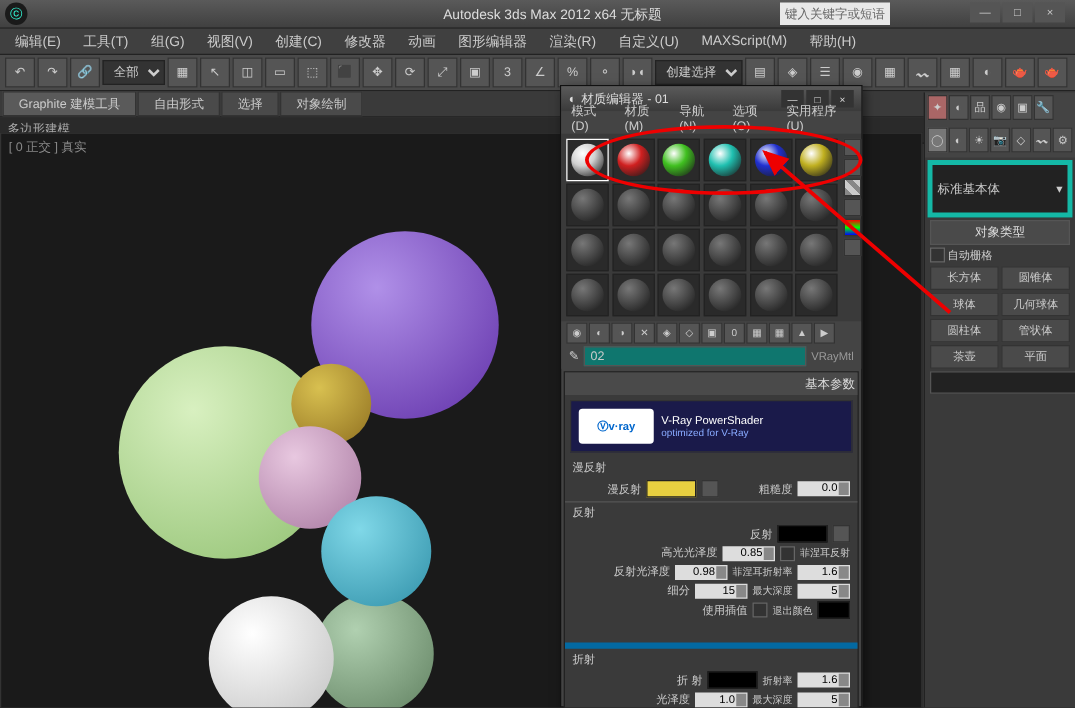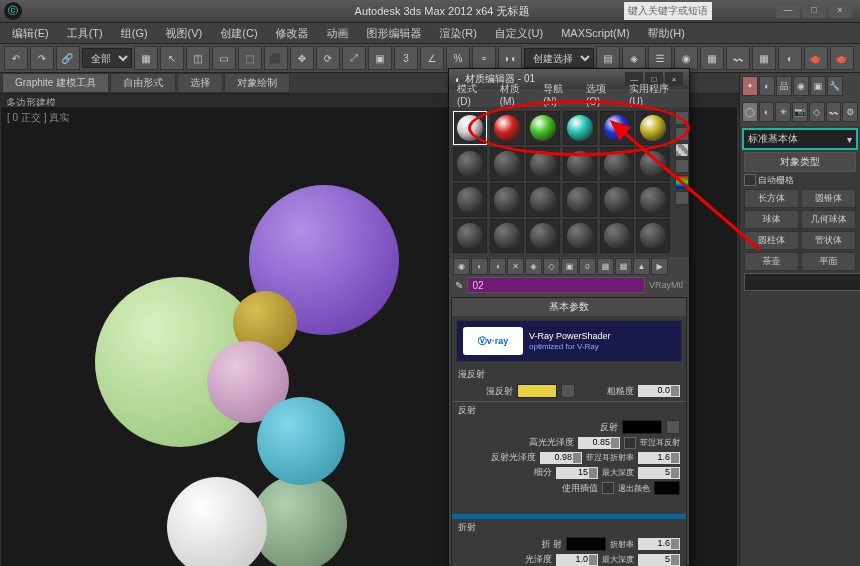--- a/index.html
+++ b/index.html
@@ -18,43 +18,43 @@
 .tab2{padding:2px 12px;background:#4a4a4a;color:#ccc;font-size:10px;border:1px solid #333}
 .tab2.active{background:#5a5a5a}
 .strip{height:16px;background:#2a2a2a;color:#aaa;font-size:10px;padding:2px 6px;border-bottom:1px solid #111}
 .viewport{position:absolute;left:0;top:106px;width:736px;height:460px;background:#1a1a1a;border:1px solid #333}
 .vp-label{position:absolute;left:6px;top:4px;color:#888;font-size:10px}
 .sphere{position:absolute;border-radius:50%}
 .rightpanel{position:absolute;right:0;top:74px;width:120px;height:492px;background:#3a3a3a;border-left:1px solid #222}
 .rp-icons{height:22px;display:flex;gap:1px;padding:2px;background:#444}
 .rp-tab{width:14px;height:18px;background:#555;border:1px solid #333;font-size:9px;display:flex;align-items:center;justify-content:center}
 .rp-icons2{height:22px;display:flex;gap:1px;padding:2px;background:#444}
-.rp-sel{margin:2px;height:16px;background:#222;border:2px solid #14b8a6;font-size:10px;color:#ccc;padding:1px 4px;display:flex;justify-content:space-between;align-items:center}
+.rp-sel{margin:2px;height:16px;background:#222;border:4px solid #14b8a6;font-size:10px;color:#ccc;padding:11px 4px;display:flex;justify-content:space-between;align-items:center}
 .rp-section{margin:2px 4px}
 .rp-hdr{background:#4a4a4a;color:#ddd;font-size:10px;text-align:center;padding:2px;border:1px solid #555;margin-bottom:2px}
 .rp-row{display:flex;gap:2px;margin-bottom:2px}
 .rp-btn{flex:1;background:#4a4a4a;color:#ccc;font-size:9px;text-align:center;padding:2px 0;border:1px solid #333}
 .materialwin{position:absolute;left:448px;top:68px;width:240px;height:496px;background:#444;border:1px solid #111;box-shadow:2px 2px 8px rgba(0,0,0,0.5)}
 .mw-title{height:20px;background:linear-gradient(#5a5a5a,#3a3a3a);display:flex;align-items:center;padding:0 6px;color:#ddd;font-size:10px}
 .mw-title .sp{flex:1}
 .mw-ctrl{width:18px;height:14px;background:#333;margin-left:2px;display:flex;align-items:center;justify-content:center;font-size:8px}
 .mw-menu{height:18px;background:#444;display:flex;align-items:flex-end;padding:0 4px;gap:2px;font-size:10px;color:#ccc}
 .mw-menu span{padding:0 4px}
 .mw-slots{padding:4px;background:#3a3a3a;display:grid;grid-template-columns:repeat(6,1fr);gap:2px;position:relative}
 .slot{width:32px;height:32px;background:#2a2a2a;border:1px solid #222;display:flex;align-items:center;justify-content:center}
 .slot.sel{border:1px solid #fff}
 .matball{width:26px;height:26px;border-radius:50%}
 .mw-side{position:absolute;right:2px;top:4px;width:12px;display:flex;flex-direction:column;gap:2px}
 .mw-sidebtn{width:12px;height:12px;background:#555;border:1px solid #333}
 .mw-tools{height:18px;background:#444;display:flex;align-items:center;gap:1px;padding:0 4px}
 .mw-tbtn{width:15px;height:15px;background:#555;border:1px solid #333;font-size:8px;display:flex;align-items:center;justify-content:center}
 .mw-name{height:20px;background:#444;display:flex;align-items:center;gap:4px;padding:0 6px}
-.mw-name input{flex:1;background:#701a75;border:1px solid #555;color:#ccc;height:14px;font-size:10px;padding:0 4px}
+.mw-name input{flex:1;background:#0f766e;border:1px solid #555;color:#ccc;height:14px;font-size:10px;padding:0 4px}
 .mw-rollout{background:#3a3a3a;margin:2px;border:1px solid #222}
-.mw-rhdr{background:#4a4a4a;color:#ddd;font-size:10px;text-align:center;padding:2px}
+.mw-rhdr{background:#4a4a4a;color:#ddd;font-size:10px;text-align:right;padding:2px}
 .vray-logo{margin:4px;padding:6px;background:#1a1a4a;display:flex;align-items:center;gap:6px;border:1px solid #333}
 .vray-badge{width:60px;height:28px;background:#fff;border-radius:3px;display:flex;align-items:center;justify-content:center;font-size:9px;font-weight:bold}
 .vray-text{font-size:9px;color:#fff;line-height:1.2}
 .param-row{display:flex;align-items:center;padding:1px 6px;gap:4px;font-size:9px}
 .param-label{flex:1;text-align:right;color:#ccc}
 .param-swatch{width:38px;height:12px;border:1px solid #222}
 .param-spin{width:30px;height:12px;background:#ddd;color:#000;font-size:9px;text-align:right;padding:0 10px 0 2px;position:relative}
 .param-spin::after{content:'';position:absolute;right:1px;top:1px;width:8px;height:10px;background:#888}
 .param-chk{width:10px;height:10px;background:#333;border:1px solid #666}
 .annot-circle{position:absolute;border:3px solid #e00;border-radius:50%;pointer-events:none}

